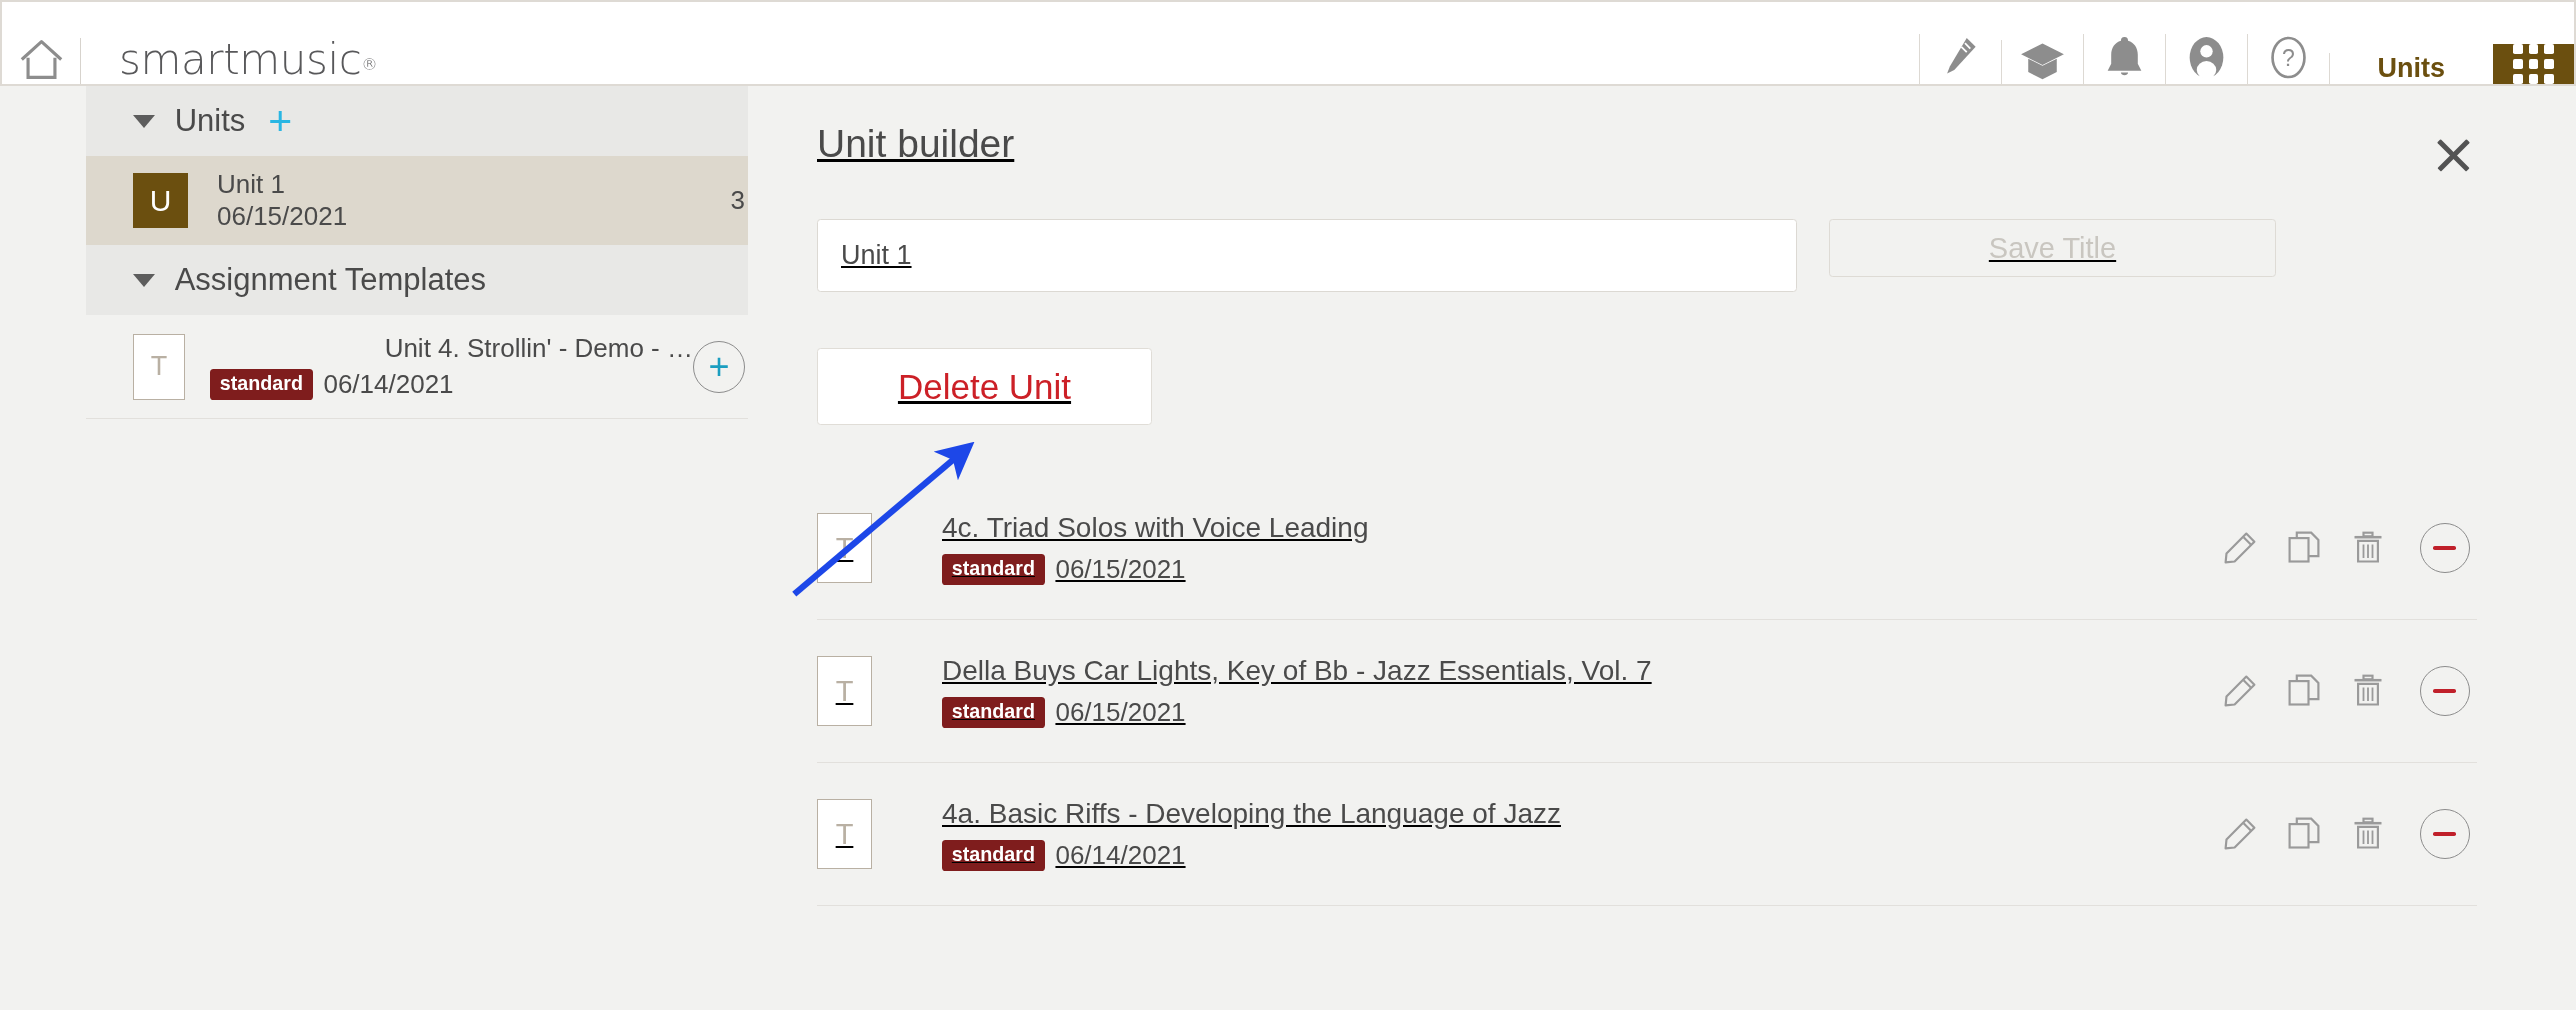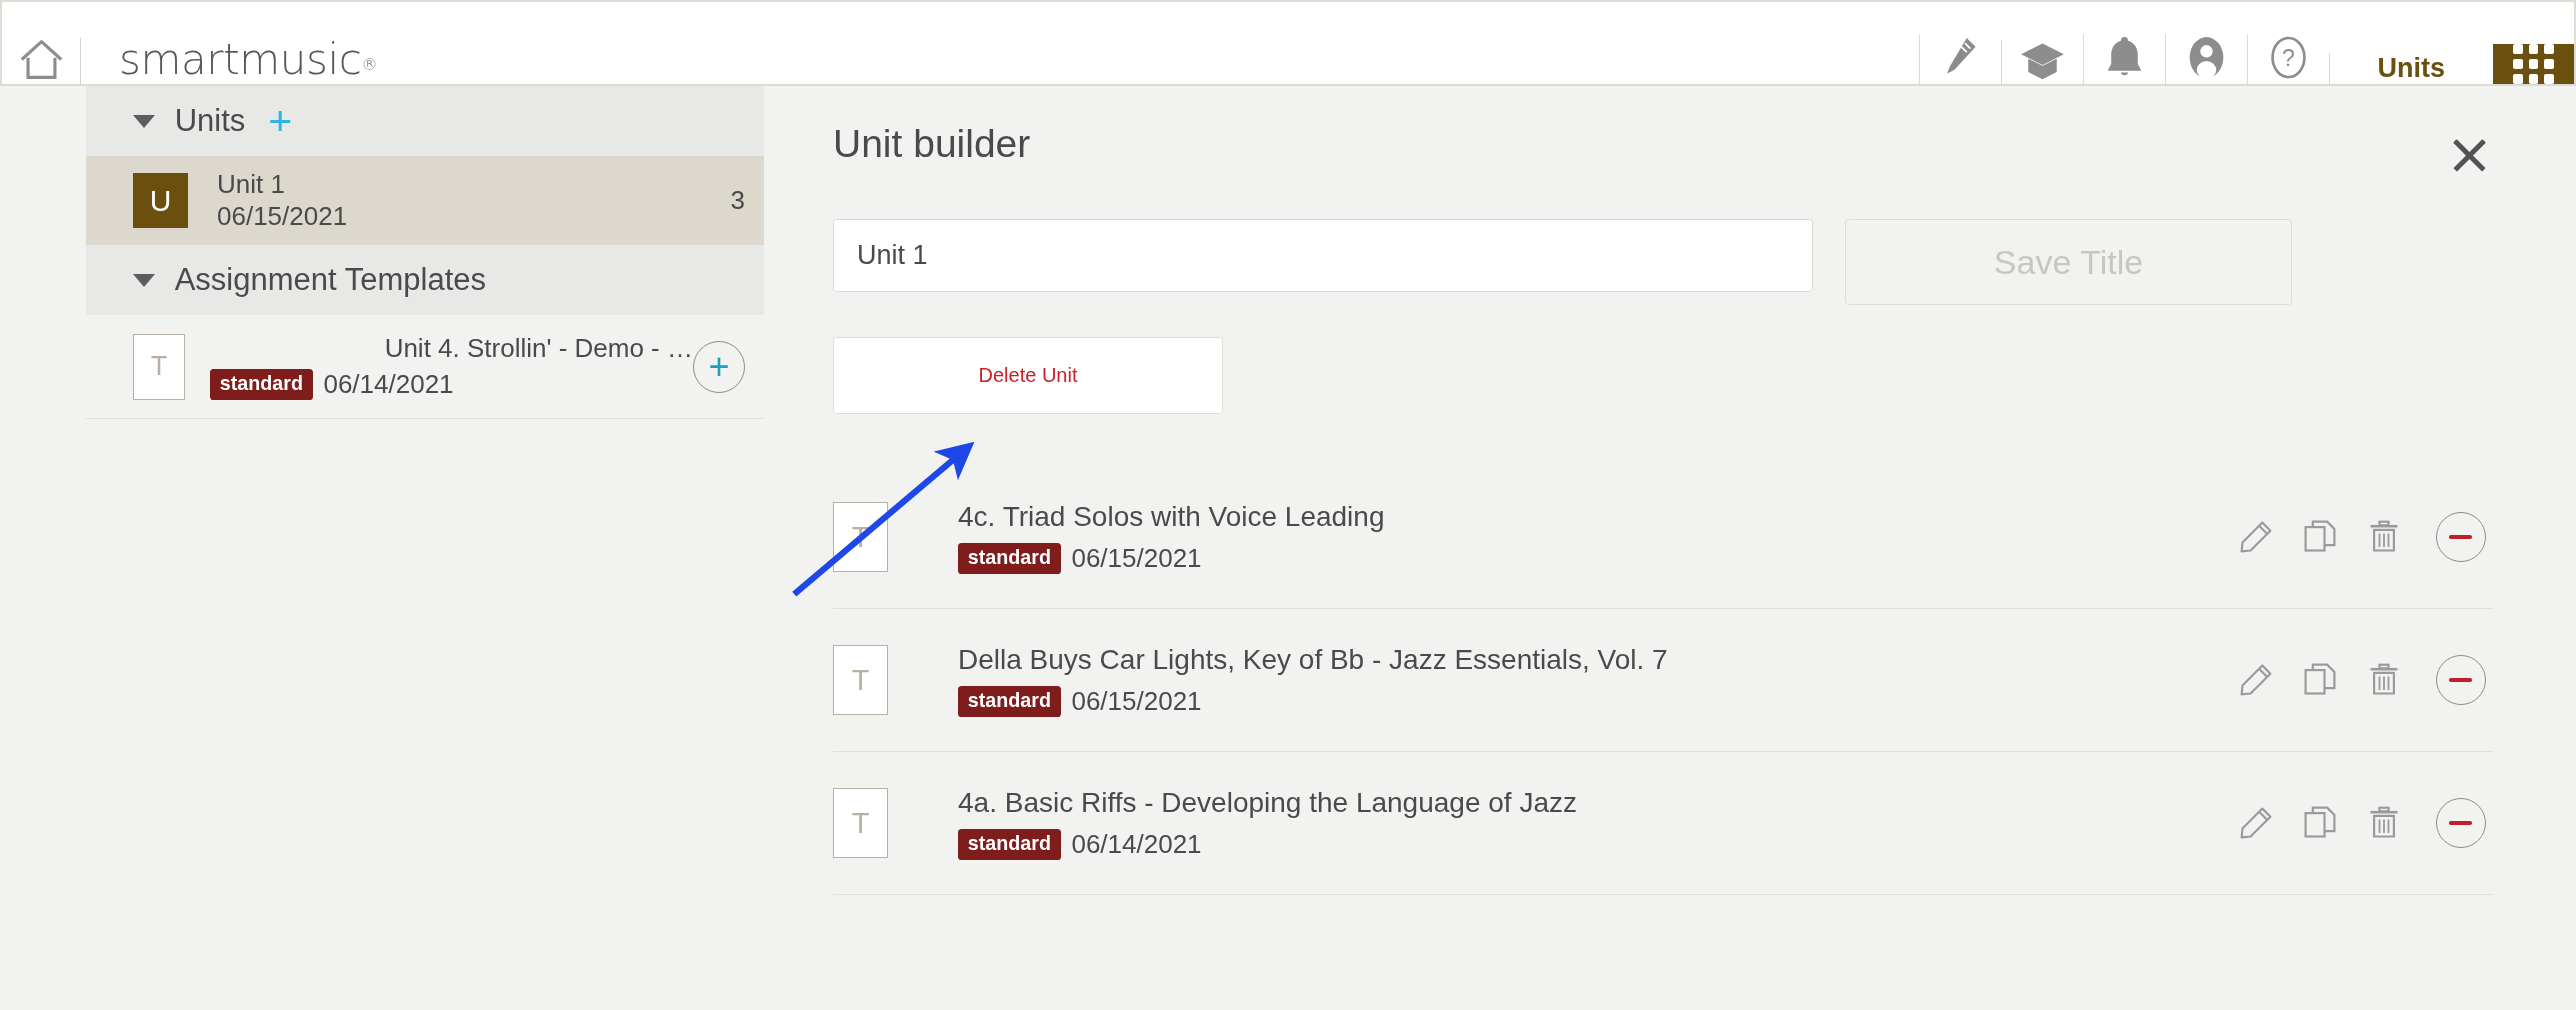--- a/index.html
+++ b/index.html
@@ -180,24 +180,25 @@
     display: flex; align-items: center; justify-content: center;
     background: transparent;
     cursor: pointer;
   }
   .circle-btn .plus {
     color: #1b9ec0; font-size: 36px; line-height: 27px; font-weight: 300;
   }
 
   
   #main {
-    position: absolute; left: 764px; top: 86px;
+    position: absolute; left: 748px; top: 86px;
     width: 1790px; height: 922px;
     background: #f2f2f0;
     overflow: hidden;
+    text-decoration: underline;
   }
   .main-head {
     display: flex; align-items: flex-start;
     padding: 36px 61px 0 69px;
   }
   .panel-title {
     font-size: 39px; color: #4a4a4a; font-weight: 400;
   }
   .head-spacer { flex: 1 1 auto; }
   .close-x {
@@ -224,43 +225,44 @@
     border: 1.8px solid #dcd9d3;
     border-radius: 3.6px;
     font-size: 27px;
     color: #4a4a4a;
     padding: 0 23px;
     font-family: "Liberation Sans", sans-serif;
     outline: none;
   }
   .save-title-btn {
     flex: 0 0 447px;
-    height: 86px;
+    height: 58px;
     background: #f2f2f0;
     border: 1.8px solid #dedbd5;
     border-radius: 3.6px;
     color: #c9c6c0;
-    font-size: 34px;
+    font-size: 29px;
     font-family: "Liberation Sans", sans-serif;
     cursor: default;
   }
 
   .action-row {
     display: flex;
     padding: 32px 61px 0 69px;
     gap: 47px;
   }
   .act-btn {
-    width: 390px; height: 77px;
+    width: 335px; height: 77px;
     background: #ffffff;
     border: 1.8px solid #e0ddd7;
     border-radius: 3.6px;
-    font-size: 20px;
+    font-size: 35px;
     font-family: "Liberation Sans", sans-serif;
     cursor: pointer;
+    margin-top: 24px;
   }
   .act-delete { color: #cc2027; }
   .act-assign { color: #4caf50; }
 
   .item-list { padding: 52px 61px 0 69px; }
   .item-row {
     display: flex; align-items: center;
     height: 143px;
     border-bottom: 1.8px solid #e2e0dc;
     padding-right: 7.2px;

